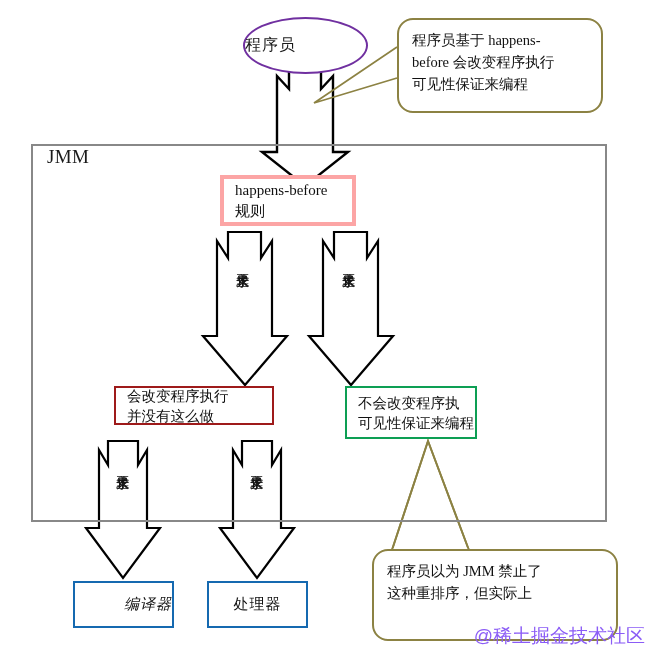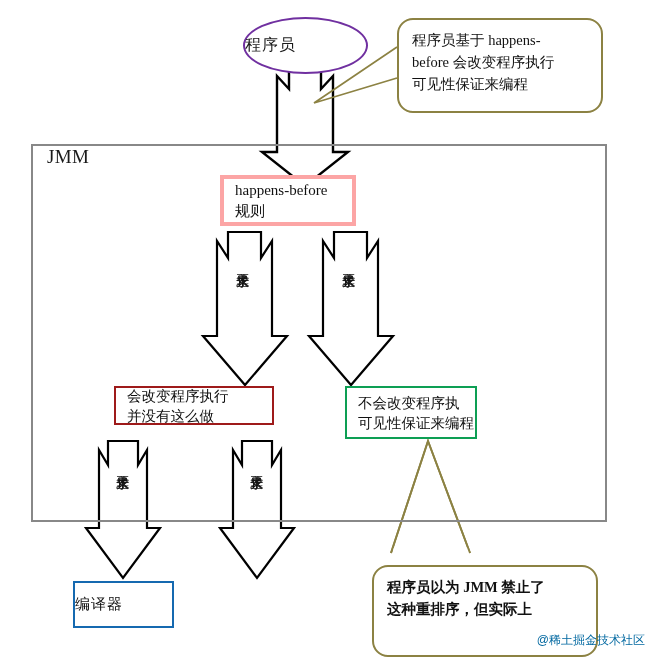--- a/index.html
+++ b/index.html
@@ -64,24 +64,23 @@
     display: block;
   }
   #callout-top {
     left: 397px;
     top: 18px;
     width: 206px;
     height: 95px;
   }
   #callout-bottom {
     left: 372px;
-    top: 565px;
-    width: 226px;
+    top: 549px;
+    width: 246px;
     height: 92px;
-    font-weight: bold;
   }
 
   
   #jmm-box {
     position: absolute;
     left: 31px;
     top: 144px;
     width: 576px;
     height: 378px;
     border: 2px solid #888888;
@@ -134,21 +133,22 @@
     width: 132px;
     height: 53px;
     border: 2px solid #0d9f54;
   }
   #box-compiler {
     left: 73px;
     top: 581px;
     width: 101px;
     height: 47px;
     border: 2px solid #1569b0;
-    justify-content: flex-start;
+    justify-content: flex-end;
+    font-style: italic;
   }
   #box-processor {
     left: 207px;
     top: 581px;
     width: 101px;
     height: 47px;
     border: 2px solid #1569b0;
     justify-content: center;
   }
   #box-compiler .lbl, #box-processor .lbl {
@@ -168,22 +168,22 @@
     letter-spacing: 0px;
     z-index: 4;
     white-space: nowrap;
   }
 
   
   #watermark {
     position: absolute;
     right: 10px;
     bottom: 8px;
-    font-size: 12px;
-    color: #0369a1;
+    font-size: 19px;
+    color: #8b5cf6;
     font-family: "Liberation Sans", sans-serif;
     z-index: 9;
   }
 </style>
 </head>
 <body>
 
 <div id="stage">
 
   <svg class="layer" viewBox="0 0 655 657" xmlns="http://www.w3.org/2000/svg">
@@ -231,20 +231,23 @@
     <span class="lbl">
       <span>不会改变程序执</span><br>
       <span>可见性保证来编程</span>
     </span>
   </div>
 
   <div class="node rect-node" id="box-compiler">
     <span class="lbl">编译器</span>
   </div>
 
+  <div class="node rect-node" id="box-processor">
+    <span class="lbl">处理器</span>
+  </div>
 
   <div class="arrow-cap" style="left:236px; top:264px;">要求禁止</div>
   <div class="arrow-cap" style="left:342px; top:264px;">要求禁止</div>
   <div class="arrow-cap" style="left:116px; top:466px;">要求禁止</div>
   <div class="arrow-cap" style="left:250px; top:466px;">要求禁止</div>
 
   <div class="callout" id="callout-top">
     <span class="ctext">
       <span>程序员基于 happens-</span><br>
       <span>before 会改变程序执行</span><br>

